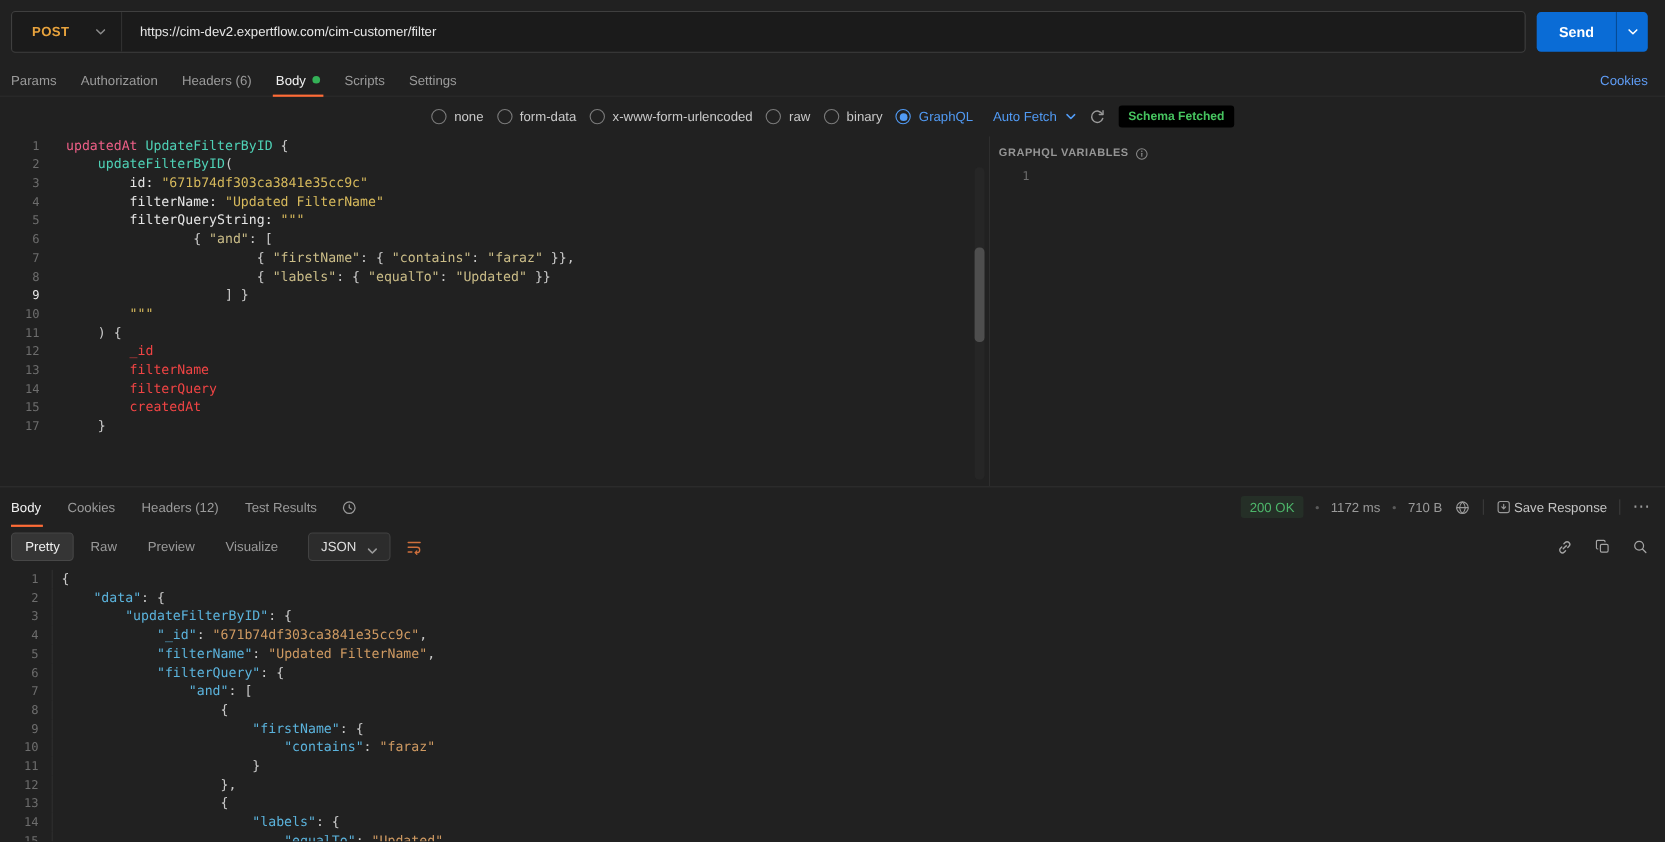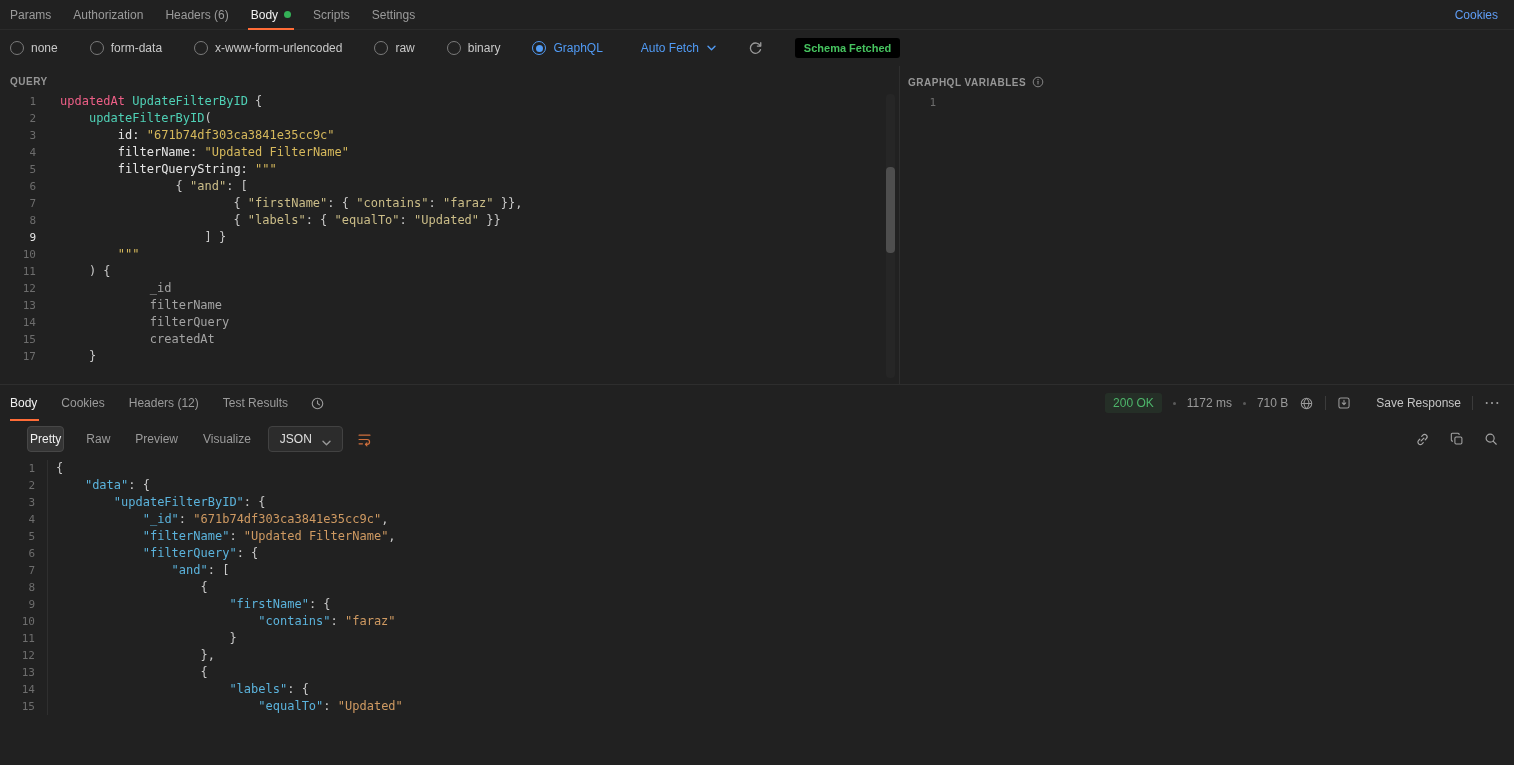--- a/index.html
+++ b/index.html
@@ -21,95 +21,116 @@
   
   .req-tabs { height:30px; flex:none; display:flex; align-items:stretch; padding:0 16px 0 10px; border-bottom:1px solid #2b2b2b; }
   .tab { display:flex; align-items:center; gap:6px; padding:0 11px; color:#9b9b9b; position:relative; cursor:pointer; white-space:nowrap; }
   .tab:first-child { padding-left:0; }
   .tab.active { color:#f2f2f2; }
   .tab.active::after { content:""; position:absolute; left:8px; right:8px; bottom:-1px; height:2px; background:#ff6c37; }
   .dot { width:7px; height:7px; border-radius:50%; background:#34b157; }
   .cookies { margin-left:auto; display:flex; align-items:center; color:#5f9df6; cursor:pointer; }
 
   
-  .body-modes { height:36px; flex:none; display:flex; align-items:center; gap:32px; padding:0 10px; }
+  .body-modes { height:36px; flex:none; display:flex; align-items:center; gap:12px; padding:0 10px;justify-content:center; }
   .radio-item { display:flex; align-items:center; gap:7px; color:#c9c9c9; cursor:pointer; }
   .radio { width:14px; height:14px; flex:none; border:1px solid #7b7b7b; border-radius:50%; position:relative; }
   .radio-item.selected .radio { border-color:#519bf5; }
   .radio-item.selected .radio::after { content:""; position:absolute; inset:2.5px; border-radius:50%; background:#519bf5; }
   .radio-item.selected .radio-label { color:#519bf5; }
   .auto-fetch { display:flex; align-items:center; gap:8px; color:#519bf5; margin-left:6px; cursor:pointer; }
   .auto-fetch .chev { color:#519bf5; }
   .icon-btn { background:none; border:none; color:#9a9a9a; display:flex; align-items:center; cursor:pointer; }
   .schema-badge { background:#000000; color:#46c35f; font-size:11px; font-weight:600; padding:4px 9px; border-radius:3px; }
 
   
   .editors { height:319px; flex:none; display:flex; border-bottom:1px solid #2e2e2e; }
   .query-panel { width:899px; flex:none; position:relative; overflow:hidden; }
   .vars-panel { flex:1; border-left:1px solid #2e2e2e; overflow:hidden; }
   .panel-label { font-size:10px; font-weight:700; letter-spacing:.5px; color:#969696; padding:10px 0 6px 10px; }
-  .label-row { display:flex; align-items:center; gap:6px; padding-left:8px; }
+  .label-row { display:flex; align-items:flex-start; gap:6px; padding-left:8px; }
   .label-row .info { color:#8a8a8a; display:flex; }
 
   .code-area { font-family:"DejaVu Sans Mono",monospace; font-size:12px; line-height:17px; cursor:text; }
   .code-line { display:flex; height:17px; }
   .gut { width:36px; flex:none; text-align:right; color:#6d6d6d; font-size:11px; }
   .gut.active { color:#e8e8e8; }
   .code-text { white-space:pre; padding-left:24px; }
 
   .v-scroll { position:absolute; right:4px; top:28px; bottom:6px; width:9px; background:#262626; border-radius:4px; }
   .v-thumb { position:absolute; top:73px; height:86px; width:9px; background:#4e4e4e; border-radius:4px; cursor:pointer; }
 
   
   .tk-kw { color:#ee5f87; }
   .tk-nm { color:#4fd1b6; }
   .tk-ky { color:#e5e5e5; }
   .tk-st { color:#d6b95c; }
   .tk-is { color:#cbbd88; }
-  .tk-fl { color:#a3a3a3;margin-left:32px; }
+  .tk-fl { color:#ef4444; }
   .tk-pc { color:#c9c9c9; }
   .tk-pl { color:#d4d4d4; }
   .tk-rk { color:#5bb3dc; }
   .tk-rs { color:#cf9a62; }
 
   
   .resp-header { height:36px; flex:none; display:flex; align-items:center; padding:0 14px 0 10px; }
   .resp-tab { height:100%; display:flex; align-items:center; padding:0 12px; color:#9b9b9b; position:relative; cursor:pointer; white-space:nowrap; }
   .resp-tab:first-child { padding-left:0; }
   .resp-tab.active { color:#f2f2f2; }
   .resp-tab.active::after { content:""; position:absolute; left:0; right:10px; bottom:0; height:2px; background:#ff6c37; }
   .history { margin-left:10px; color:#9a9a9a; display:flex; cursor:pointer; }
   .resp-meta { margin-left:auto; display:flex; align-items:center; gap:11px; color:#9a9a9a; }
   .status-ok { color:#4db56a; font-weight:400; background:rgba(73,190,105,.09); padding:3px 8px; border-radius:3px; }
   .meta-dot { width:3px; height:3px; border-radius:50%; background:#5a5a5a; }
   .meta-sep { width:1px; height:14px; background:#3b3b3b; }
-  .save-response { display:flex; align-items:flex-end; gap:25px; color:#c4c4c4; cursor:pointer; }
+  .save-response { display:flex; align-items:flex-end; gap:2px; color:#c4c4c4; cursor:pointer; }
   .more-btn { color:#9a9a9a; font-size:16px; cursor:pointer; line-height:1; }
 
   
   .resp-toolbar { height:36px; flex:none; display:flex; align-items:center; padding:0 16px 0 10px; }
   .views { display:flex; align-items:center; gap:2px; }
-  .view { padding:5px 2px; color:#9b9b9b; border:1px solid transparent; border-radius:4px; cursor:pointer;margin-left:17px; }
+  .view { padding:5px 12px; color:#9b9b9b; border:1px solid transparent; border-radius:4px; cursor:pointer; }
   .view.active { background:#353535; border-color:#474747; color:#f0f0f0; }
   .json-dd { margin-left:14px; display:flex; align-items:flex-end; gap:10px; padding:5px 11px; background:#2c2c2c; border:1px solid #424242; border-radius:4px; color:#e0e0e0; cursor:pointer; }
   .json-dd .chev { color:#9a9a9a; }
   .wrap-btn { margin-left:14px; color:#cf6f3c; display:flex; cursor:pointer; }
   .resp-icons { margin-left:auto; display:flex; align-items:center; gap:20px; color:#a5a5a5; }
   .resp-icons span { display:flex; cursor:pointer; }
 
   
   .resp-code { flex:1; overflow:hidden; padding-top:3px; }
   .resp-code .gut { width:48px; padding-right:12px; border-right:1px solid #2f2f2f; }
   .resp-code .code-text { padding-left:8px; }
 </style>
 </head>
 <body>
 
 <div class="app">
 
+  <div class="request-bar">
+    <div class="url-box">
+      <div class="method-select">
+        <span class="method-label">POST</span>
+        <span class="chev">
+            <svg width="9" height="6" viewBox="0 0 9 6" fill="none">
+              <path d="M1 1.2L4.5 4.7L8 1.2" stroke="currentColor" stroke-width="1.4" stroke-linecap="round" stroke-linejoin="round"></path>
+            </svg>
+          </span>
+      </div>
+      <div class="url-text">https://cim-dev2.expertflow.com/cim-customer/filter</div>
+    </div>
+    <div class="send-btn">
+      <span class="send-main">Send</span>
+      <span class="send-caret">
+          <svg width="9" height="6" viewBox="0 0 9 6" fill="none">
+            <path d="M1 1.2L4.5 4.7L8 1.2" stroke="currentColor" stroke-width="1.4" stroke-linecap="round" stroke-linejoin="round"></path>
+          </svg>
+        </span>
+    </div>
+  </div>
 
   <div class="req-tabs">
     <div class="tab">Params</div>
     <div class="tab">Authorization</div>
     <div class="tab">Headers (6)</div>
     <div class="tab active">
       <span>Body</span>
       <span class="dot"></span>
     </div>
     <div class="tab">Scripts</div>
@@ -154,21 +175,20 @@
         <svg width="15" height="15" viewBox="0 0 16 16" fill="none">
           <path d="M13.3 9.3A5.5 5.5 0 1 1 13 5.2" stroke="currentColor" stroke-width="1.4" stroke-linecap="round"></path>
           <path d="M13.6 1.8v3.6H10" stroke="currentColor" stroke-width="1.4" stroke-linecap="round" stroke-linejoin="round"></path>
         </svg>
       </button>
     <div class="schema-badge">Schema Fetched</div>
   </div>
 
   <div class="editors">
     <div class="query-panel">
-      <div class="panel-label">QUERY</div>
       <div class="code-area">
           <div class="code-line">
             <span class="gut">1</span>
             <span class="code-text"><span class="tk-kw">updatedAt</span><span class="tk-pl"> </span><span class="tk-nm">UpdateFilterByID</span><span class="tk-pc"> {</span></span>
           </div>
           <div class="code-line">
             <span class="gut">2</span>
             <span class="code-text"><span class="tk-pl">    </span><span class="tk-nm">updateFilterByID</span><span class="tk-pc">(</span></span>
           </div>
           <div class="code-line">

